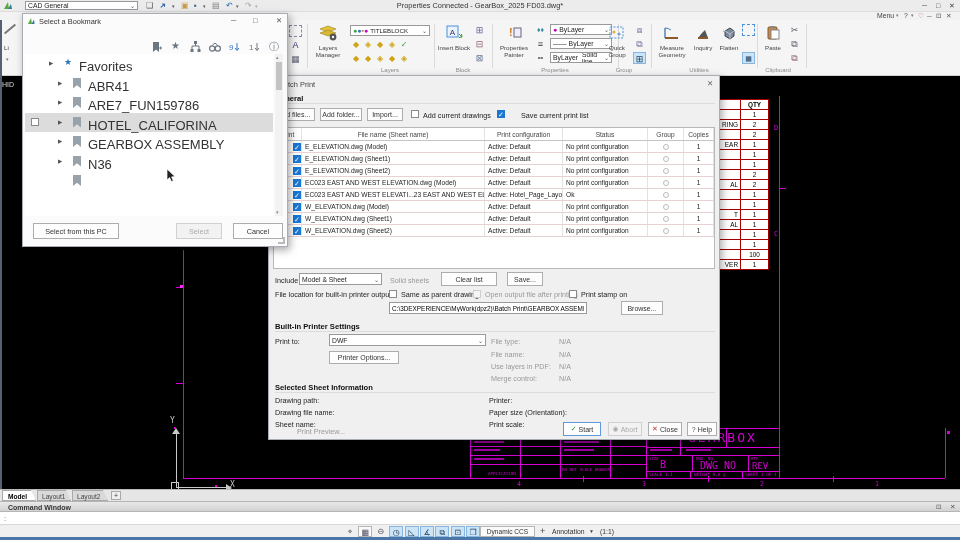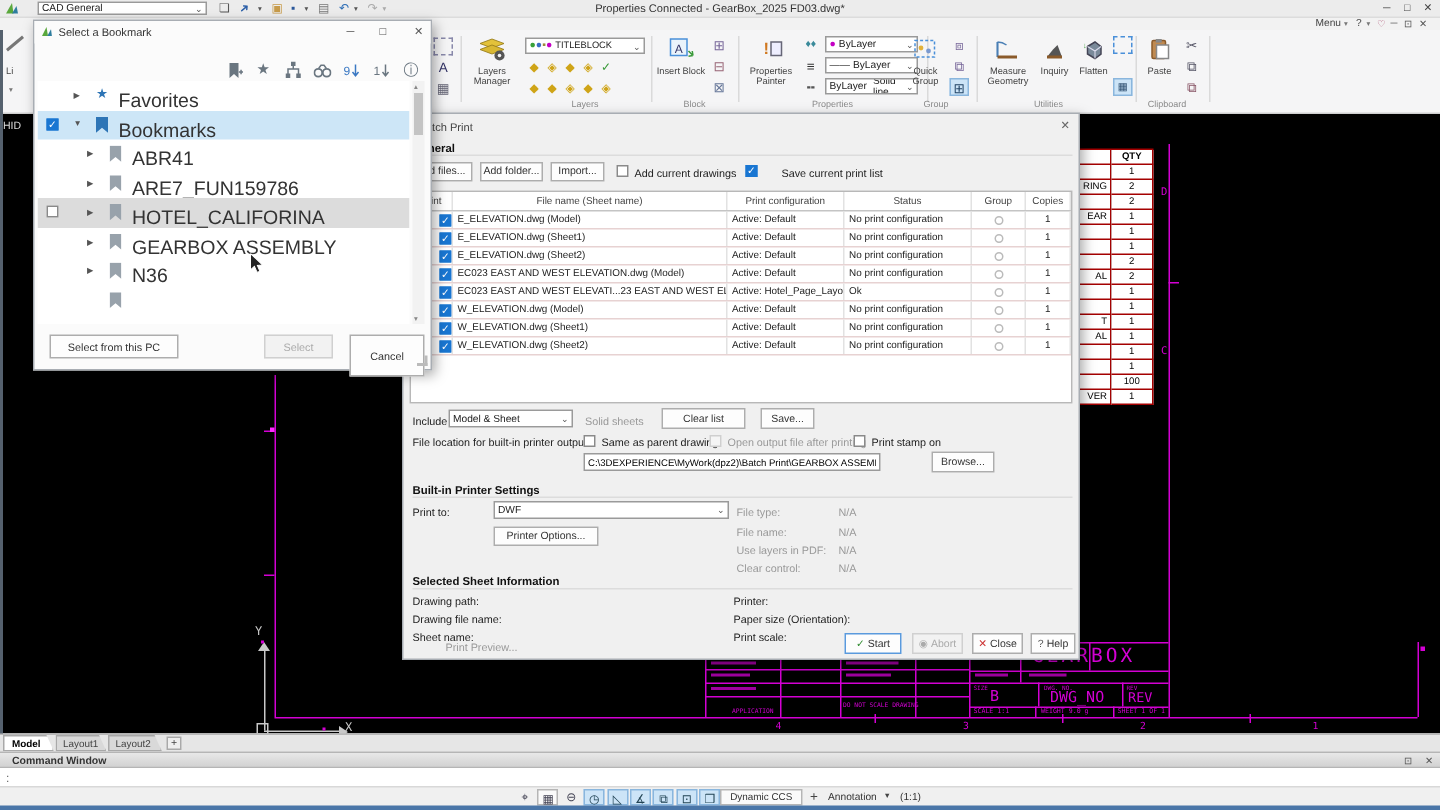--- a/index.html
+++ b/index.html
@@ -575,21 +575,21 @@
       <span class="cv">⌄</span>
     </div>
     <div class="btn" style="left:60px;top:275px;width:70px;height:13px">Printer Options...</div>
 
     <span class="lbl gray" style="left:222px;top:261px">File type:</span>
     <span class="lbl gray" style="left:290px;top:261px">N/A</span>
     <span class="lbl gray" style="left:222px;top:274px">File name:</span>
     <span class="lbl gray" style="left:290px;top:274px">N/A</span>
     <span class="lbl gray" style="left:222px;top:286px">Use layers in PDF:</span>
     <span class="lbl gray" style="left:290px;top:286px">N/A</span>
-    <span class="lbl gray" style="left:222px;top:298px">Clear control:</span>
+    <span class="lbl gray" style="left:222px;top:298px">Merge control:</span>
     <span class="lbl gray" style="left:290px;top:298px">N/A</span>
 
     <span class="hdr" style="left:6px;top:307px">Selected Sheet Information</span>
     <div class="abs" style="left:6px;top:316px;width:440px;height:1px;background:#dcdcdc"></div>
 
     <span class="lbl" style="left:6px;top:320px">Drawing path:</span>
     <span class="lbl" style="left:6px;top:332px">Drawing file name:</span>
     <span class="lbl" style="left:6px;top:344px">Sheet name:</span>
     <span class="lbl" style="left:220px;top:320px">Printer:</span>
     <span class="lbl" style="left:220px;top:332px">Paper size (Orientation):</span>
@@ -663,26 +663,20 @@
         </svg>
       </span>
     <span class="abs" style="left:246px;top:26px;font-size:10px;color:#6a7680">ⓘ</span>
 
     <div class="abs" style="left:2px;top:40px;width:248px;height:162px;overflow:hidden;background:#fff" id="bmtree">
         <div class="tree-row">
           <span class="arrow" style="left: 24px;">▶</span>
           <span class="staricon" style="left: 39px;">★</span>
           <span class="tlabel" style="left: 54px;">Favorites</span>
         </div>
-        <div class="tree-row sel-blue">
-          <span class="ck cbx on">✓</span>
-          <span class="arrow" style="left: 24px;">▼</span>
-          <span class="bmicon blue" style="left: 39px;"></span>
-          <span class="tlabel" style="left: 54px;">Bookmarks</span>
-        </div>
         <div class="tree-row">
           <span class="arrow" style="left: 33px;">▶</span>
           <span class="bmicon" style="left: 48px;"></span>
           <span class="tlabel" style="left: 63px;">ABR41</span>
         </div>
         <div class="tree-row">
           <span class="arrow" style="left: 33px;">▶</span>
           <span class="bmicon" style="left: 48px;"></span>
           <span class="tlabel" style="left: 63px;">ARE7_FUN159786</span>
         </div>
@@ -709,21 +703,21 @@
       </div>
 
     <div class="abs" style="left:252px;top:40px;width:8px;height:162px;background:#f2f2f2">
       <span class="abs" style="left:1px;top:0;font-size:5px;color:#888">▴</span>
       <div class="abs" style="left:1px;top:8px;width:6px;height:28px;background:#c4c4c4"></div>
       <span class="abs" style="left:1px;top:155px;font-size:5px;color:#888">▾</span>
     </div>
 
     <div class="btn" style="left:10px;top:209px;width:86px;height:16px;font-size:7.2px">Select from this PC</div>
     <div class="btn dis" style="left:153px;top:209px;width:46px;height:16px;font-size:7.2px">Select</div>
-    <div class="btn" style="left:210px;top:209px;width:50px;height:28px;font-size:7.2px">Cancel</div>
+    <div class="btn" style="left:210px;top:209px;width:50px;height:16px;font-size:7.2px">Cancel</div>
     <div class="abs" style="right:2px;bottom:2px;width:7px;height:7px;border-right:2px solid #bbb;border-bottom:2px solid #bbb"></div>
   </div>
 
   <div class="abs" style="left:166px;top:169px;z-index:40">
     <svg width="12" height="14">
         <path d="M1 0 L1 11 L3.6 8.6 L5.4 12.6 L7.3 11.8 L5.6 7.9 L9 7.6 Z" fill="#222" stroke="#fff" stroke-width=".7"></path>
       </svg>
   </div>
 
   <div id="tabsrow">

